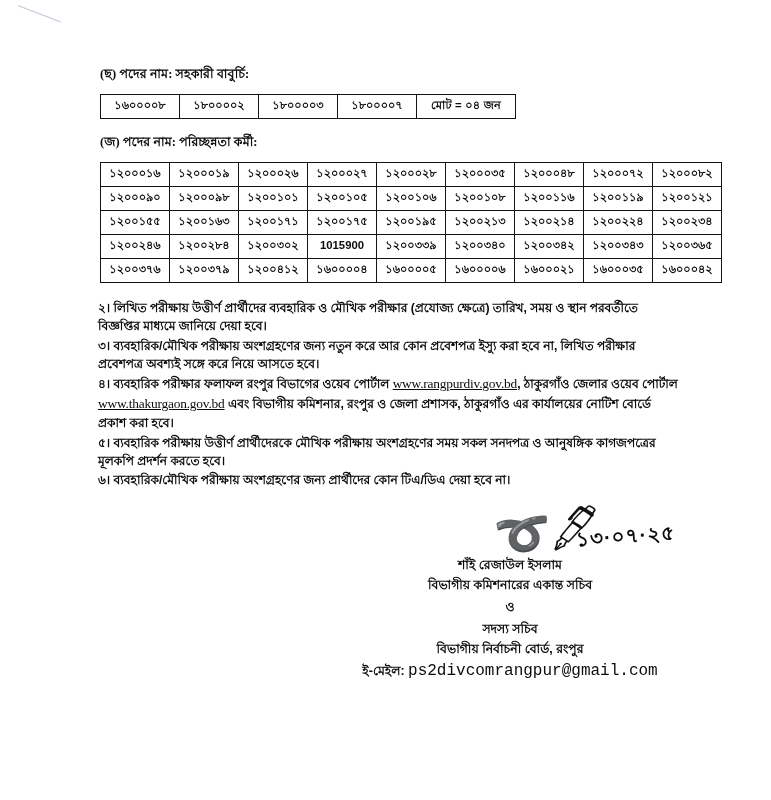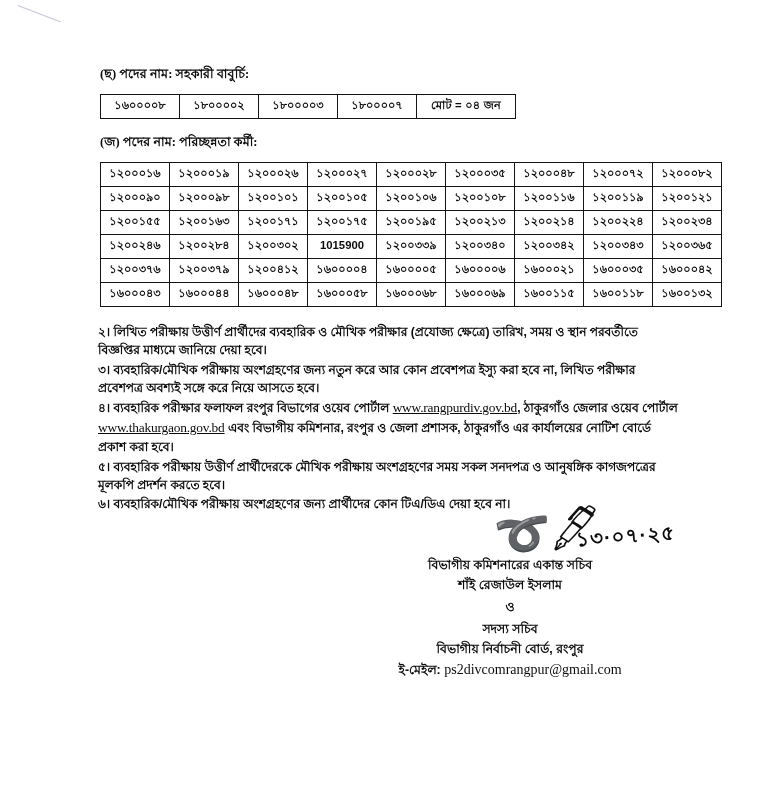--- a/index.html
+++ b/index.html
@@ -128,23 +128,23 @@
   }
   .sig-line {
     font-family: "Liberation Sans", "DejaVu Sans", sans-serif;
     font-weight: bold;
     font-size: 12.4px;
     line-height: 1.62;
     white-space: nowrap;
   }
   .sig-line.gap { margin-top: 2px; }
   .sig-line .latin {
-    font-family: Liberation Serif, serif;
+    font-family: Liberation Mono, monospace;
     font-weight: normal;
-    font-size: 14px;
+    font-size: 16px;
   }
 </style>
 </head>
 <body>
 
 <div class="page">
   <div class="scan-line"></div>
 
   <div class="content">
 
@@ -214,48 +214,37 @@
           <td>১২০০৩৭৬</td>
           <td>১২০০৩৭৯</td>
           <td>১২০০৪১২</td>
           <td>১৬০০০০৪</td>
           <td>১৬০০০০৫</td>
           <td>১৬০০০০৬</td>
           <td>১৬০০০২১</td>
           <td>১৬০০০৩৫</td>
           <td>১৬০০০৪২</td>
         </tr>
-        <tr>
-          <td>১৬০০০৪৩</td>
-          <td>১৬০০০৪৪</td>
-          <td>১৬০০০৪৮</td>
-          <td>১৬০০০৫৮</td>
-          <td>১৬০০০৬৮</td>
-          <td>১৬০০০৬৯</td>
-          <td>১৬০০১১৫</td>
-          <td>১৬০০১১৮</td>
-          <td>১৬০০১৩২</td>
-        </tr>
       </tbody>
     </table>
 
     <div class="paras">
       <p class="para">২। লিখিত পরীক্ষায় উত্তীর্ণ প্রার্থীদের ব্যবহারিক ও মৌখিক পরীক্ষার (প্রযোজ্য ক্ষেত্রে) তারিখ, সময় ও স্থান পরবর্তীতে বিজ্ঞপ্তির মাধ্যমে জানিয়ে দেয়া হবে।</p>
       <p class="para">৩। ব্যবহারিক/মৌখিক পরীক্ষায় অংশগ্রহণের জন্য নতুন করে আর কোন প্রবেশপত্র ইস্যু করা হবে না, লিখিত পরীক্ষার প্রবেশপত্র অবশ্যই সঙ্গে করে নিয়ে আসতে হবে।</p>
       <p class="para"><span>৪। ব্যবহারিক পরীক্ষার ফলাফল রংপুর বিভাগের ওয়েব পোর্টাল </span><a class="link">www.rangpurdiv.gov.bd</a><span>, ঠাকুরগাঁও জেলার ওয়েব পোর্টাল </span><a class="link">www.thakurgaon.gov.bd</a><span> এবং বিভাগীয় কমিশনার, রংপুর ও জেলা প্রশাসক, ঠাকুরগাঁও এর কার্যালয়ের নোটিশ বোর্ডে প্রকাশ করা হবে।</span></p>
       <p class="para">৫। ব্যবহারিক পরীক্ষায় উত্তীর্ণ প্রার্থীদেরকে মৌখিক পরীক্ষায় অংশগ্রহণের সময় সকল সনদপত্র ও আনুষঙ্গিক কাগজপত্রের মূলকপি প্রদর্শন করতে হবে।</p>
       <p class="para">৬। ব্যবহারিক/মৌখিক পরীক্ষায় অংশগ্রহণের জন্য প্রার্থীদের কোন টিএ/ডিএ দেয়া হবে না।</p>
     </div>
   </div>
 
   <div class="signature-block">
     <div class="sig-row">
       <div class="sig-mark">➰🖋</div>
       <div class="sig-date">১৩·০৭·২৫</div>
     </div>
+    <div class="sig-line">শাঁই রেজাউল ইসলাম</div>
     <div class="sig-line">বিভাগীয় কমিশনারের একান্ত সচিব</div>
-    <div class="sig-line">শাঁই রেজাউল ইসলাম</div>
     <div class="sig-line gap">ও</div>
     <div class="sig-line gap">সদস্য সচিব</div>
     <div class="sig-line">বিভাগীয় নির্বাচনী বোর্ড, রংপুর</div>
     <div class="sig-line"><span>ই-মেইল: </span><span class="latin">ps2divcomrangpur@gmail.com</span></div>
   </div>
 </div>
 
 </body></html>

